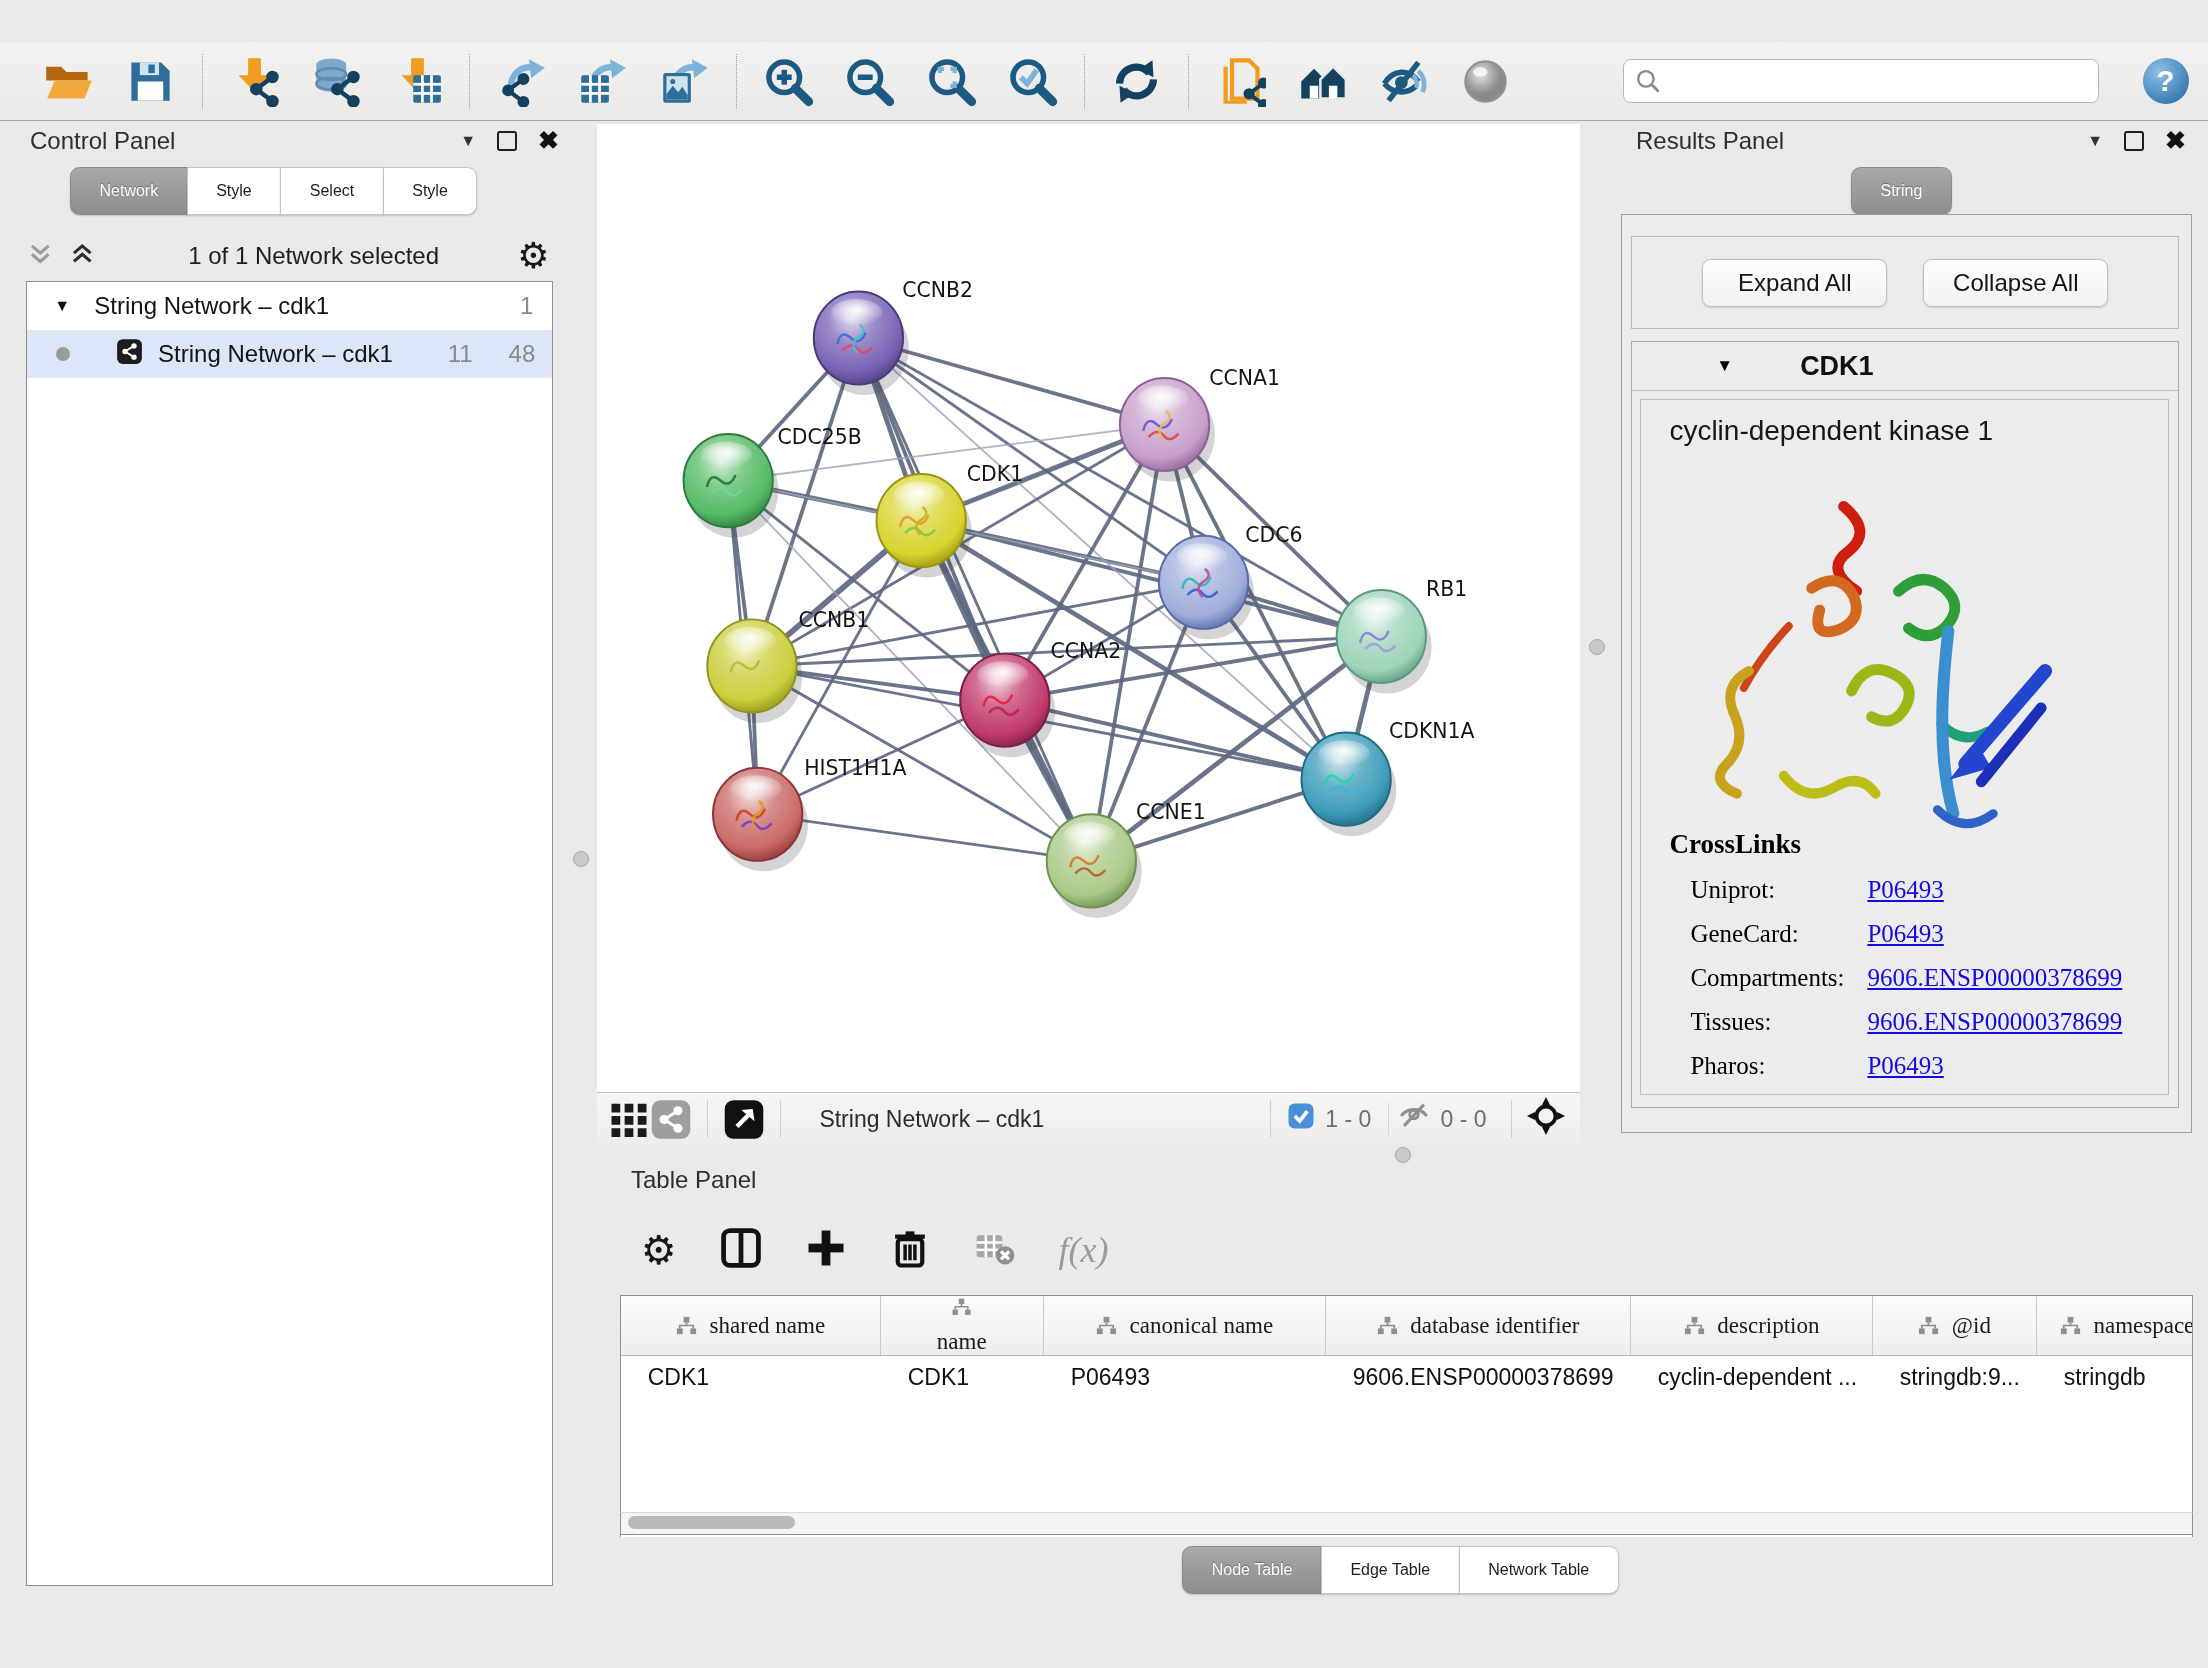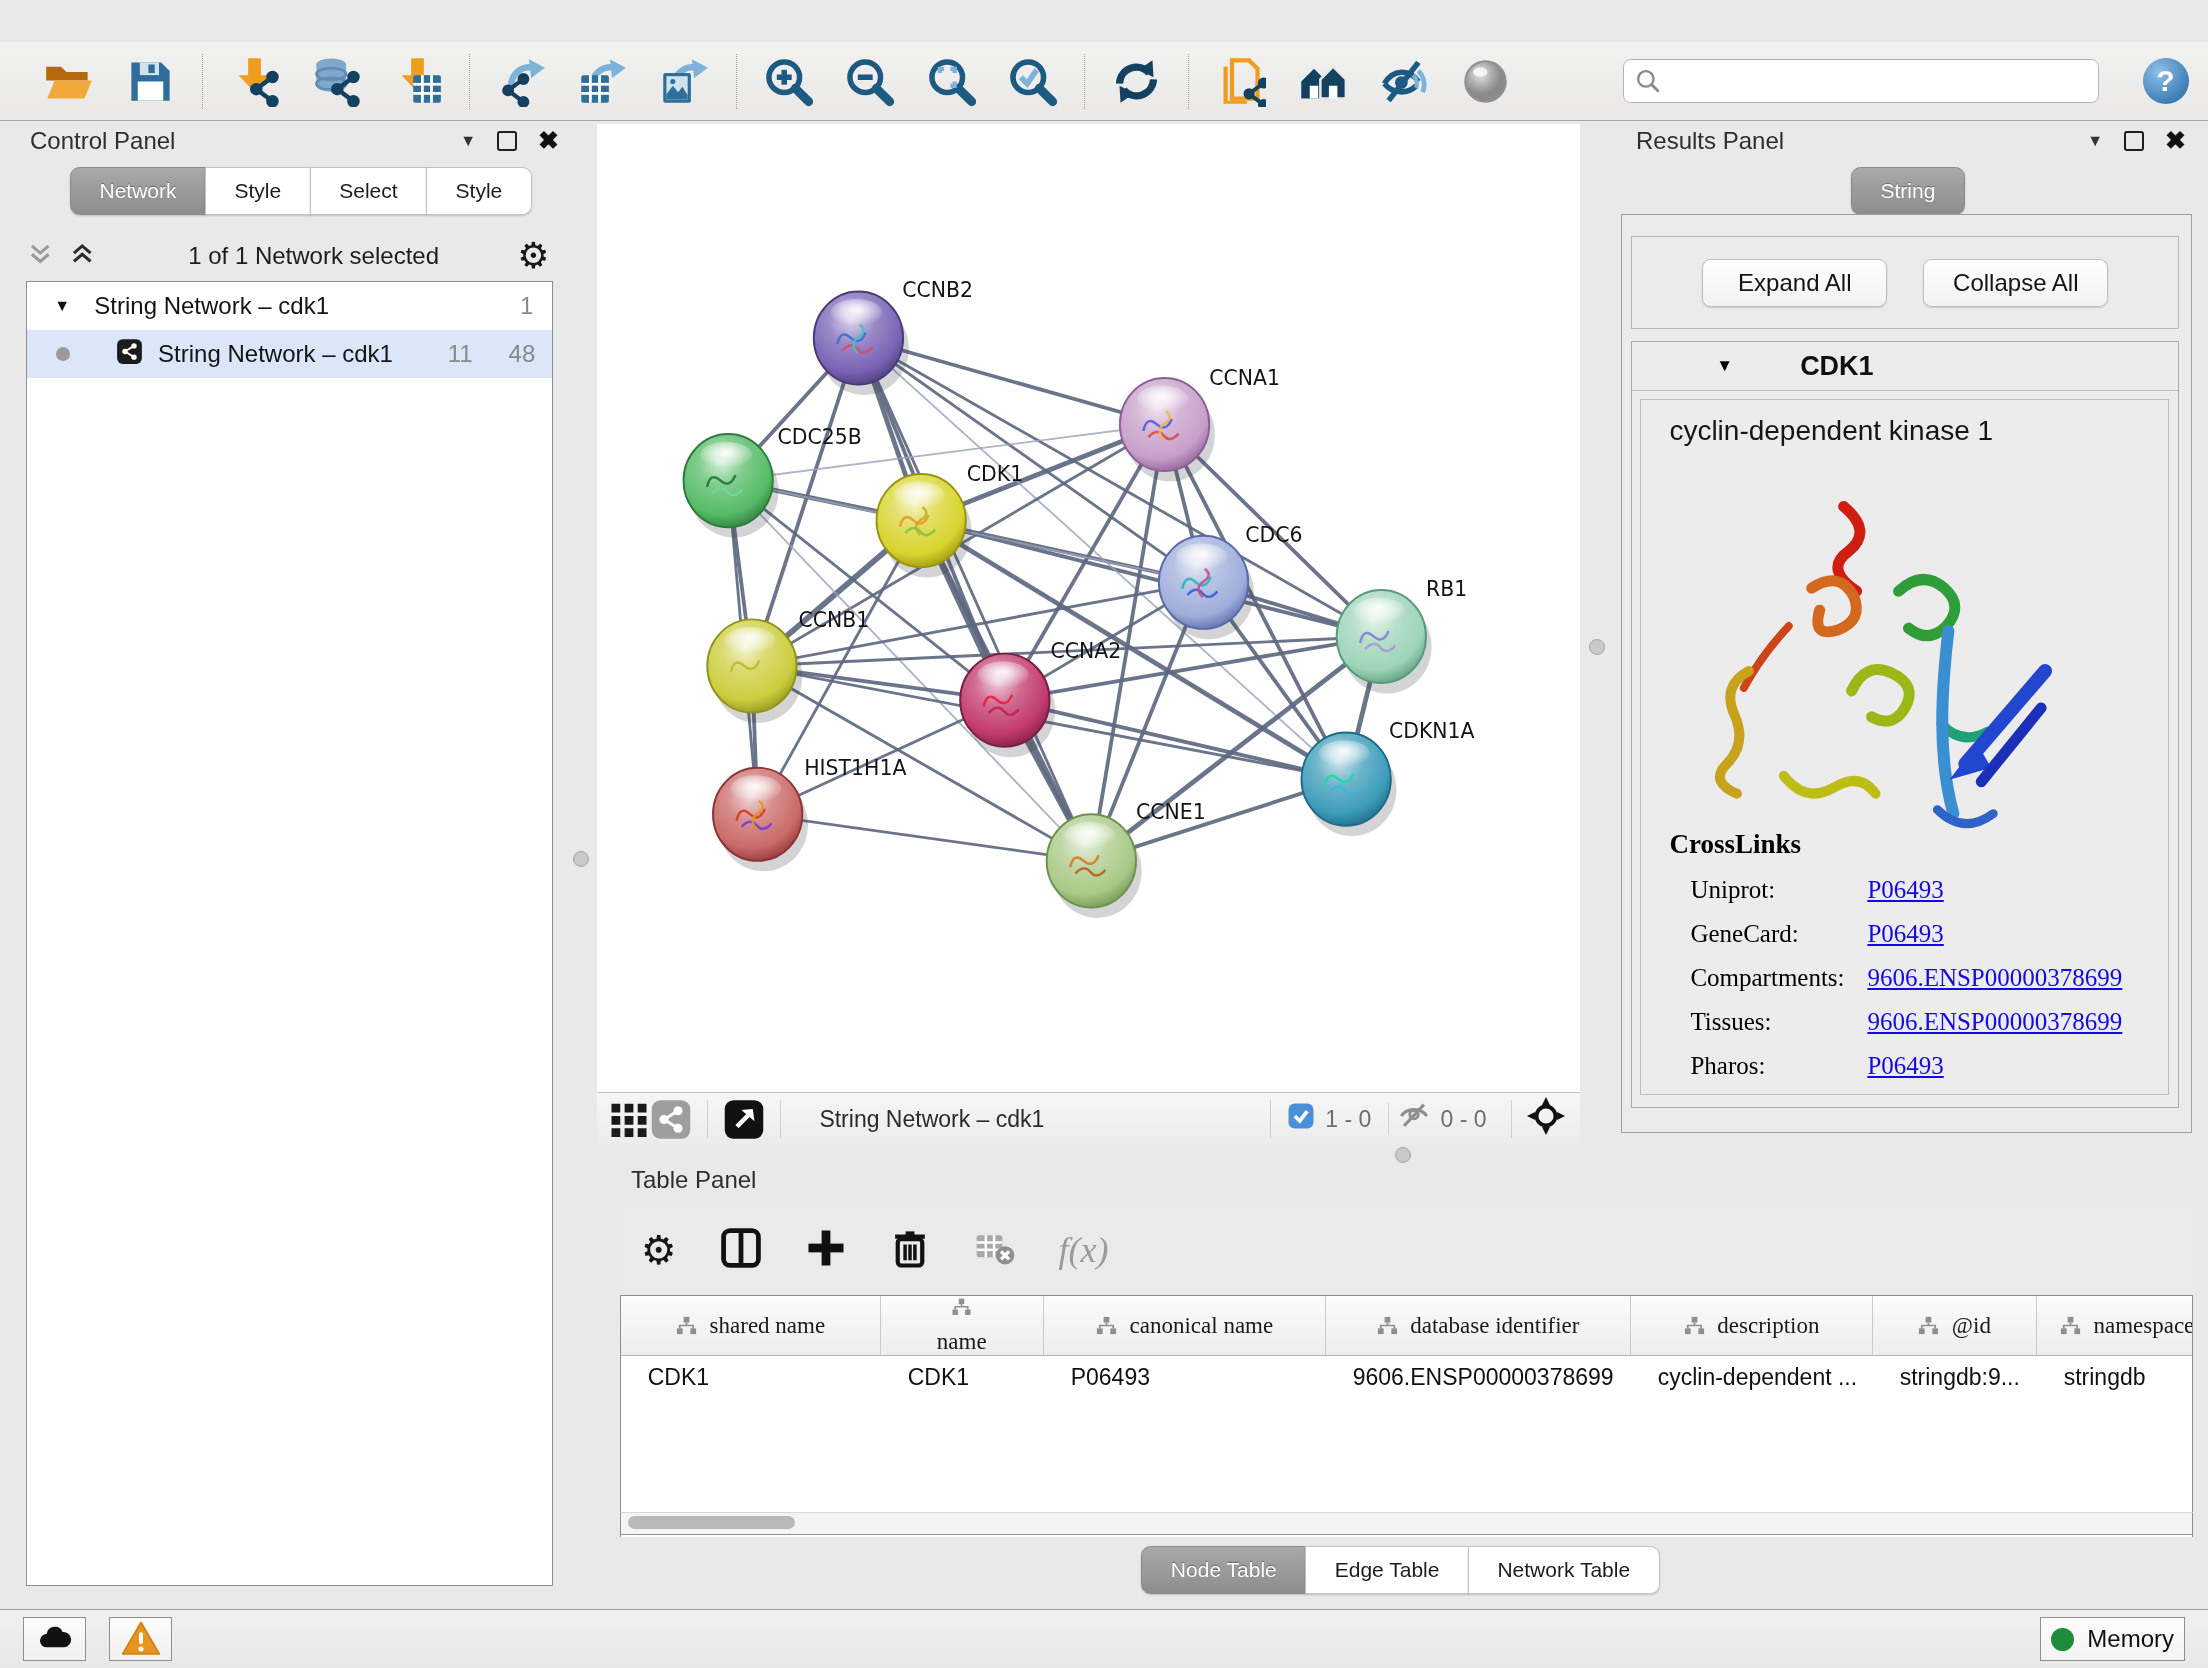--- a/index.html
+++ b/index.html
@@ -33,21 +33,21 @@
 
   
   .panel-header { display:flex; align-items:center; font-size:24px; color:#2e2e2e; }
   .ph-icons { margin-left:auto; display:flex; align-items:center; gap:21px; }
   .ph-caret { font-size:16px; color:#333; }
   .ph-float { width:20px; height:20px; border:2.9px solid #1e1e1e; border-radius:2.9px; }
   .ph-close { font-size:25px; color:#111; font-weight:bold; line-height:1; }
 
   .tabs { display:flex; }
   .tab { height:48px; padding:0 28.5px; background:#fff; border:1px solid #c3c3c3;
-    display:flex; align-items:center; font-size:21px; color:#1c1c1c; margin-left:-1px;
+    display:flex; align-items:center; font-size:16px; color:#1c1c1c; margin-left:-1px;
     box-shadow:0 1px 1.9px rgba(0,0,0,.18); }
   .tab:first-child { border-radius:9.5px 0 0 9.5px; margin-left:0; }
   .tab:last-child { border-radius:0 9.5px 9.5px 0; }
   .tab.single { border-radius:9.5px; }
   .tab.active { background:linear-gradient(#a9a9a9,#8d8d8d); color:#fff;
     text-shadow:0 -1px 1px rgba(0,0,0,.35); border-color:#8a8a8a; }
 
   
   #control-panel { position:absolute; left:13px; top:121px; width:552px; height:1484px; }
   #cp-header { position:absolute; left:17px; top:5.7px; width:529px; }
@@ -883,33 +883,15 @@
     <div class="hscroll-track">
       <div class="hscroll-thumb"></div>
     </div>
     <div id="tp-tabs" class="tabs">
         <div class="tab active">Node Table</div>
         <div class="tab">Edge Table</div>
         <div class="tab">Network Table</div>
       </div>
   </div>
 
-  <div id="status-bar">
-    <div class="sb-btn">
-      <svg width="40" height="40" viewBox="0 0 24 24">
-          <path d="M7 17 a4 4 0 0 1 0-8 a5 5 0 0 1 9.6-1.2 A4 4 0 0 1 17.5 17 Z" fill="#111"></path>
-        </svg>
-    </div>
-    <div class="sb-btn">
-      <svg width="40" height="40" viewBox="0 0 24 24">
-          <path d="M12 2 L23 21 H1 Z" fill="#e89420" stroke="#d07f10" stroke-width="1" stroke-linejoin="round"></path>
-          <rect x="10.8" y="8" width="2.4" height="7" rx="1.2" fill="#fff"></rect>
-          <circle cx="12" cy="18" r="1.5" fill="#fff"></circle>
-        </svg>
-    </div>
-    <div id="memory-btn">
-      <span class="dot"></span>
-      <span>Memory</span>
-    </div>
-  </div>
 
 </div>
 
 
 </body></html>

